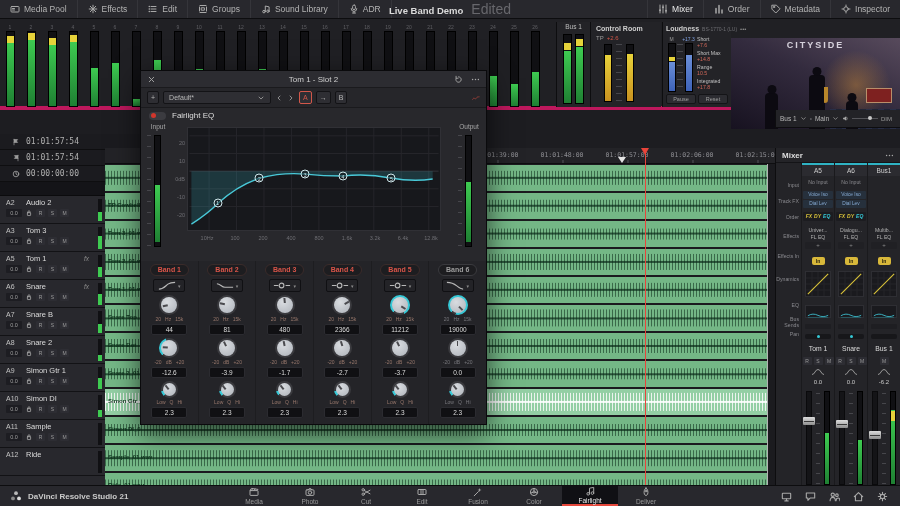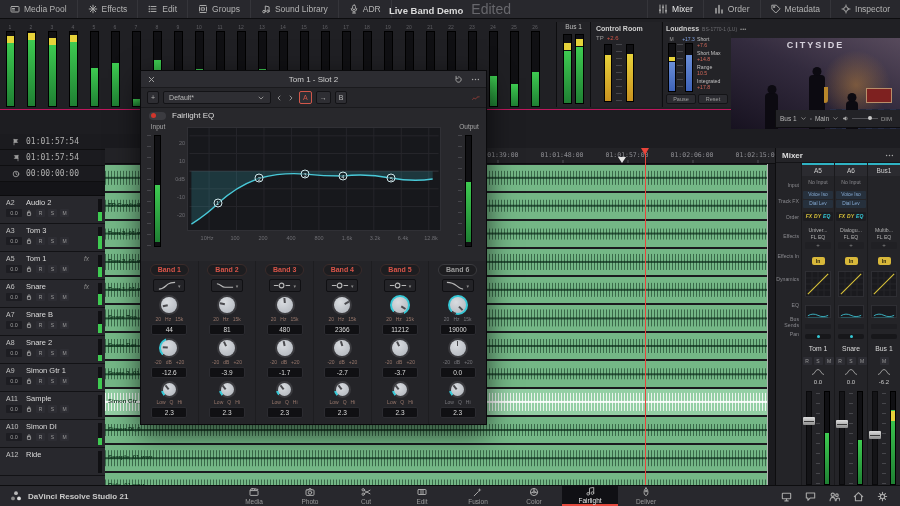--- a/index.html
+++ b/index.html
@@ -16,21 +16,21 @@
   .tb-btn{display:flex;align-items:center;gap:4px;padding:0 10px;height:100%;font-size:8.5px;color:#b4b4b4;border-right:1px solid #35353a;cursor:default;}
   .tb-btn .ic{width:10px;height:10px;}
   .tb-title{position:absolute;left:0;right:0;text-align:center;pointer-events:none;}
   .tb-title b{font-size:9.5px;color:#dadada;font-weight:bold;}
   .tb-title span{font-size:14px;color:#67676c;margin-left:8px;}
   .tb-right{margin-left:auto;display:flex;height:100%;}
   .tb-right .tb-btn{border-right:none;border-left:1px solid #35353a;}
   .tb-btn.active{color:#e8e8e8;}
 
   
-  .bridge{position:absolute;left:0;top:19px;width:900px;height:91px;background:#202024;border-bottom:1px solid #be185d;}
+  .bridge{position:absolute;left:0;top:19px;width:900px;height:91px;background:#202024;border-bottom:4px solid #be185d;}
   .meters-strip{position:absolute;left:3px;top:3px;width:552px;height:85px;display:flex;gap:11px;align-items:flex-end;padding:0 2px;}
   .bm{display:flex;flex-direction:column;align-items:center;width:10px;}
   .bm-num{font-size:5px;color:#5f5f64;line-height:7px;}
   .bm-slot{width:9px;height:76px;background:#101013;border:1px solid #000;position:relative;overflow:hidden;}
   .bm-fill{position:absolute;left:0;right:0;bottom:0;background:linear-gradient(to top,#1f8033,#3ecb51);}
   .bm-cap{position:absolute;left:0;right:0;background:#e5d23a;}
   .bus-meter{position:absolute;left:556px;top:3px;width:34px;height:85px;border-left:1px solid #0d0d0f;background:#232327;display:flex;flex-direction:column;align-items:center;}
   .bus-label{font-size:6.5px;color:#bdbdbd;line-height:10px;}
   .bus-bars{display:flex;gap:3px;align-items:flex-end;height:72px;}
   .panel{position:absolute;top:3px;height:85px;background:#232327;border-left:1px solid #0d0d0f;}
@@ -754,58 +754,58 @@
           <span class="trk-btn">R</span>
           <span class="trk-btn">S</span>
           <span class="trk-btn">M</span>
         </div>
         <span class="trk-meter">
           <i style="height:48%"></i>
         </span>
       </div>
       <div class="trk">
         <div class="trk-l1">
-          <span class="trk-id">A11</span>
-          <span class="trk-name">Sample</span>
+          <span class="trk-id">A10</span>
+          <span class="trk-name">Simon DI</span>
         </div>
         <div class="trk-l2">
           <span class="trk-gain">0.0</span>
           <span class="ic" style="width:8px;height:8px">
             <svg viewBox="0 0 10 10">
               <rect x="3" y="4.6" width="4" height="3.6" rx=".4"></rect>
               <path d="M3.8 4.6V3.4a1.2 1.2 0 0 1 2.4 0v1.2"></path>
             </svg>
           </span>
           <span class="trk-btn">R</span>
           <span class="trk-btn">S</span>
           <span class="trk-btn">M</span>
         </div>
         <span class="trk-meter">
-          <i style="height:0%"></i>
+          <i style="height:34%"></i>
         </span>
       </div>
       <div class="trk">
         <div class="trk-l1">
-          <span class="trk-id">A10</span>
-          <span class="trk-name">Simon DI</span>
+          <span class="trk-id">A11</span>
+          <span class="trk-name">Sample</span>
         </div>
         <div class="trk-l2">
           <span class="trk-gain">0.0</span>
           <span class="ic" style="width:8px;height:8px">
             <svg viewBox="0 0 10 10">
               <rect x="3" y="4.6" width="4" height="3.6" rx=".4"></rect>
               <path d="M3.8 4.6V3.4a1.2 1.2 0 0 1 2.4 0v1.2"></path>
             </svg>
           </span>
           <span class="trk-btn">R</span>
           <span class="trk-btn">S</span>
           <span class="trk-btn">M</span>
         </div>
         <span class="trk-meter">
-          <i style="height:34%"></i>
+          <i style="height:0%"></i>
         </span>
       </div>
       <div class="trk">
         <div class="trk-l1">
           <span class="trk-id">A12</span>
           <span class="trk-name">Ride</span>
         </div>
         <span class="trk-meter"></span>
       </div>
     </div>

